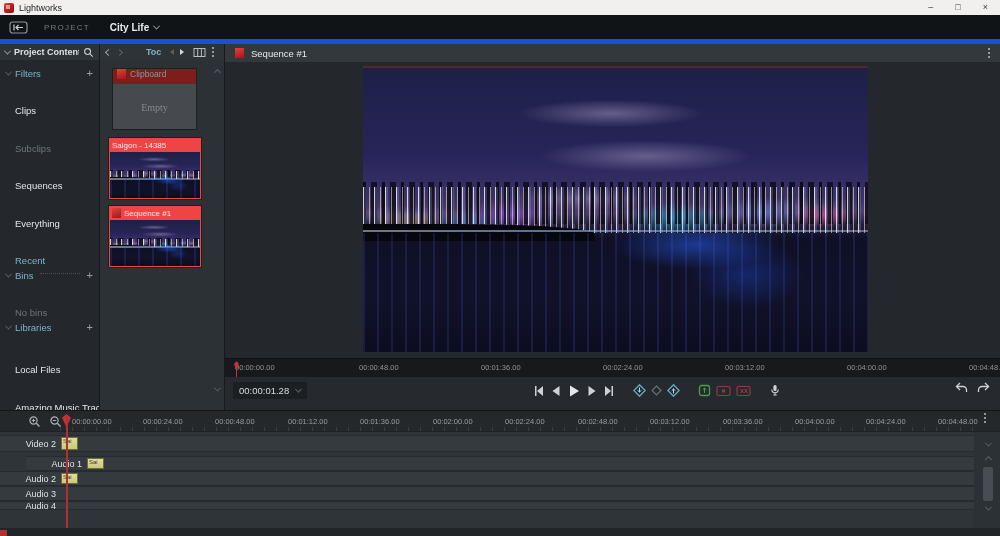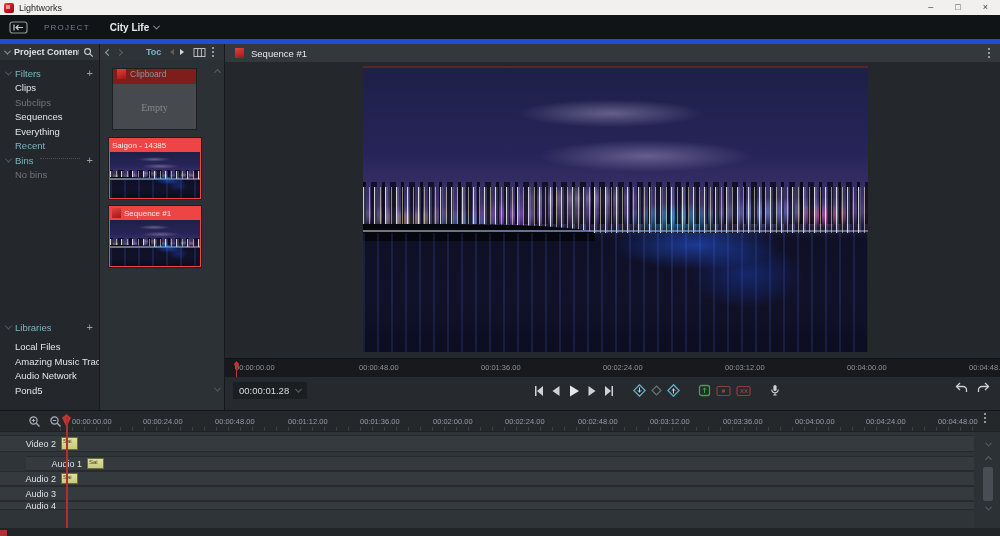--- a/index.html
+++ b/index.html
@@ -36,21 +36,21 @@
   .panel-header { background:#2e3337; display:flex; align-items:center; font-size:9px; font-weight:bold; color:#dce0e3; }
 
   
   .sidebar { position:absolute; left:0; top:44px; width:100px; bottom:126px; background:#24282c; border-right:1px solid #17191c; }
   .sb-header { height:16px; padding:0 5px; gap:4px; }
   .sb-header .sbtitle { flex:1; white-space:nowrap; overflow:hidden; }
   .sb-list { padding-top:6px; }
   .sb-row { height:14.5px; display:flex; align-items:center; padding:0 6px 0 6px; font-size:9.5px; color:#e2e5e8; white-space:nowrap; overflow:hidden; }
   .sb-row .lbl { overflow:hidden; white-space:nowrap; }
   .sb-row.section { color:#7cb5c4; gap:4px; }
-  .sb-row.indent { padding-left:15px; }
+  .sb-row.indent { padding-left:15px;margin-top:23px; }
   .sb-row.dim { color:#6e757b; }
   .sb-row.sel { color:#7cb5c4; }
   .dotlead { flex:1; border-bottom:1px dotted #4a5055; margin:0 3px 3px 3px; }
   .sb-row .plus { margin-left:auto; }
   .notch { position:absolute; left:95px; top:139px; width:0; height:0; border:6px solid transparent; border-right:6px solid #2c3135; }
 
   
   .bincol { position:absolute; left:100px; top:44px; width:125px; bottom:126px; background:#2c3135; border-right:1px solid #17191c; }
   .bc-header { height:16px; padding:0 6px; gap:6px; font-weight:normal; }
   .tri-left { width:0; height:0; border:3.5px solid transparent; border-right:4.5px solid #6d585a; }

